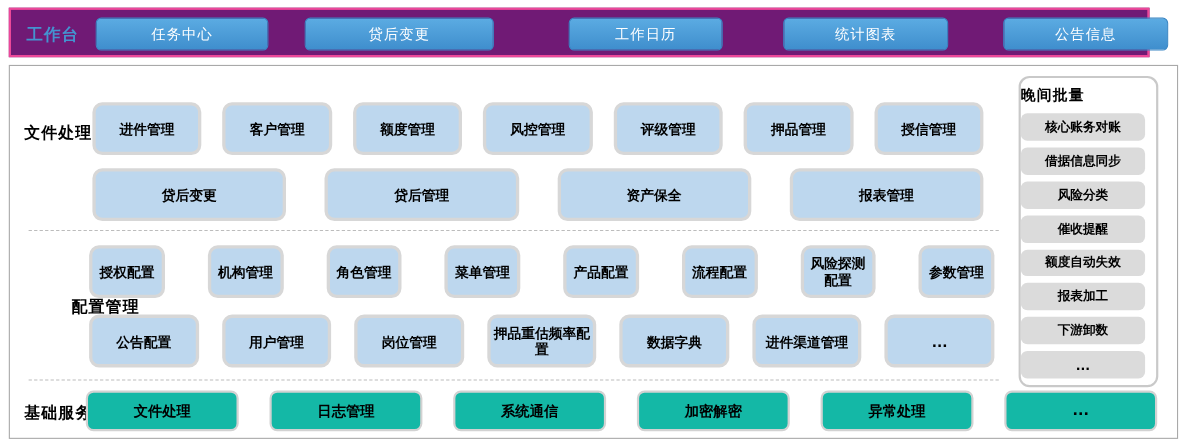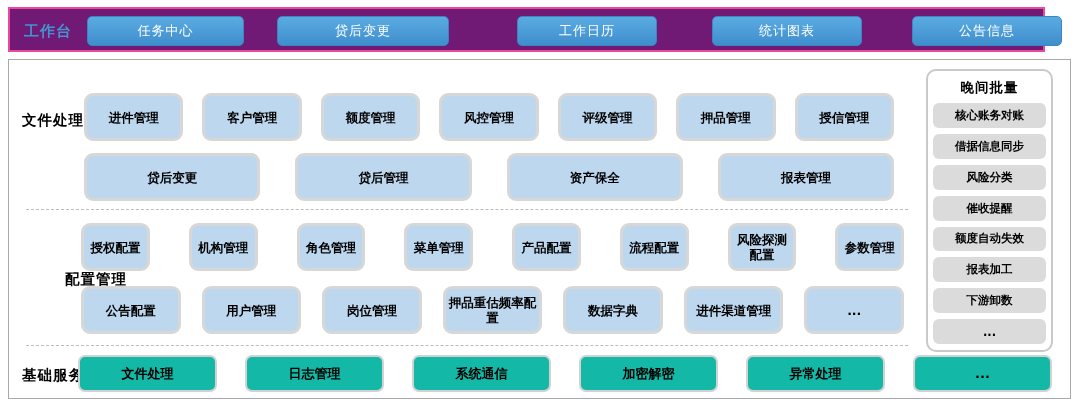--- a/index.html
+++ b/index.html
@@ -66,21 +66,21 @@
     position: absolute; left: 17px; width: 882px; height: 0;
     border-top: 1px dashed #bcbcbc;
   }
   .dash.d1 { top: 149px; }
   .dash.d2 { top: 285px; }
 
   
   .batch {
     position: absolute; left: 917px; top: 9px; width: 127px; height: 283px;
     background: #ffffff; border: 2px solid #c9c9c9; border-radius: 10px;
-    display: flex; flex-direction: column; align-items: center;
+    display: flex; flex-direction: column; 
     padding: 6px 0 6px 0;
   }
   .batch-title {
     font-size: 13.5px; font-weight: bold; color: #000000;
     height: 20px; line-height: 20px; letter-spacing: 1px;
   }
   .batch-item {
     width: 113px; height: 25px; margin-top: 6px;
     background: #dbdbdb; border-radius: 6px;
     display: flex; align-items: center; justify-content: center;

